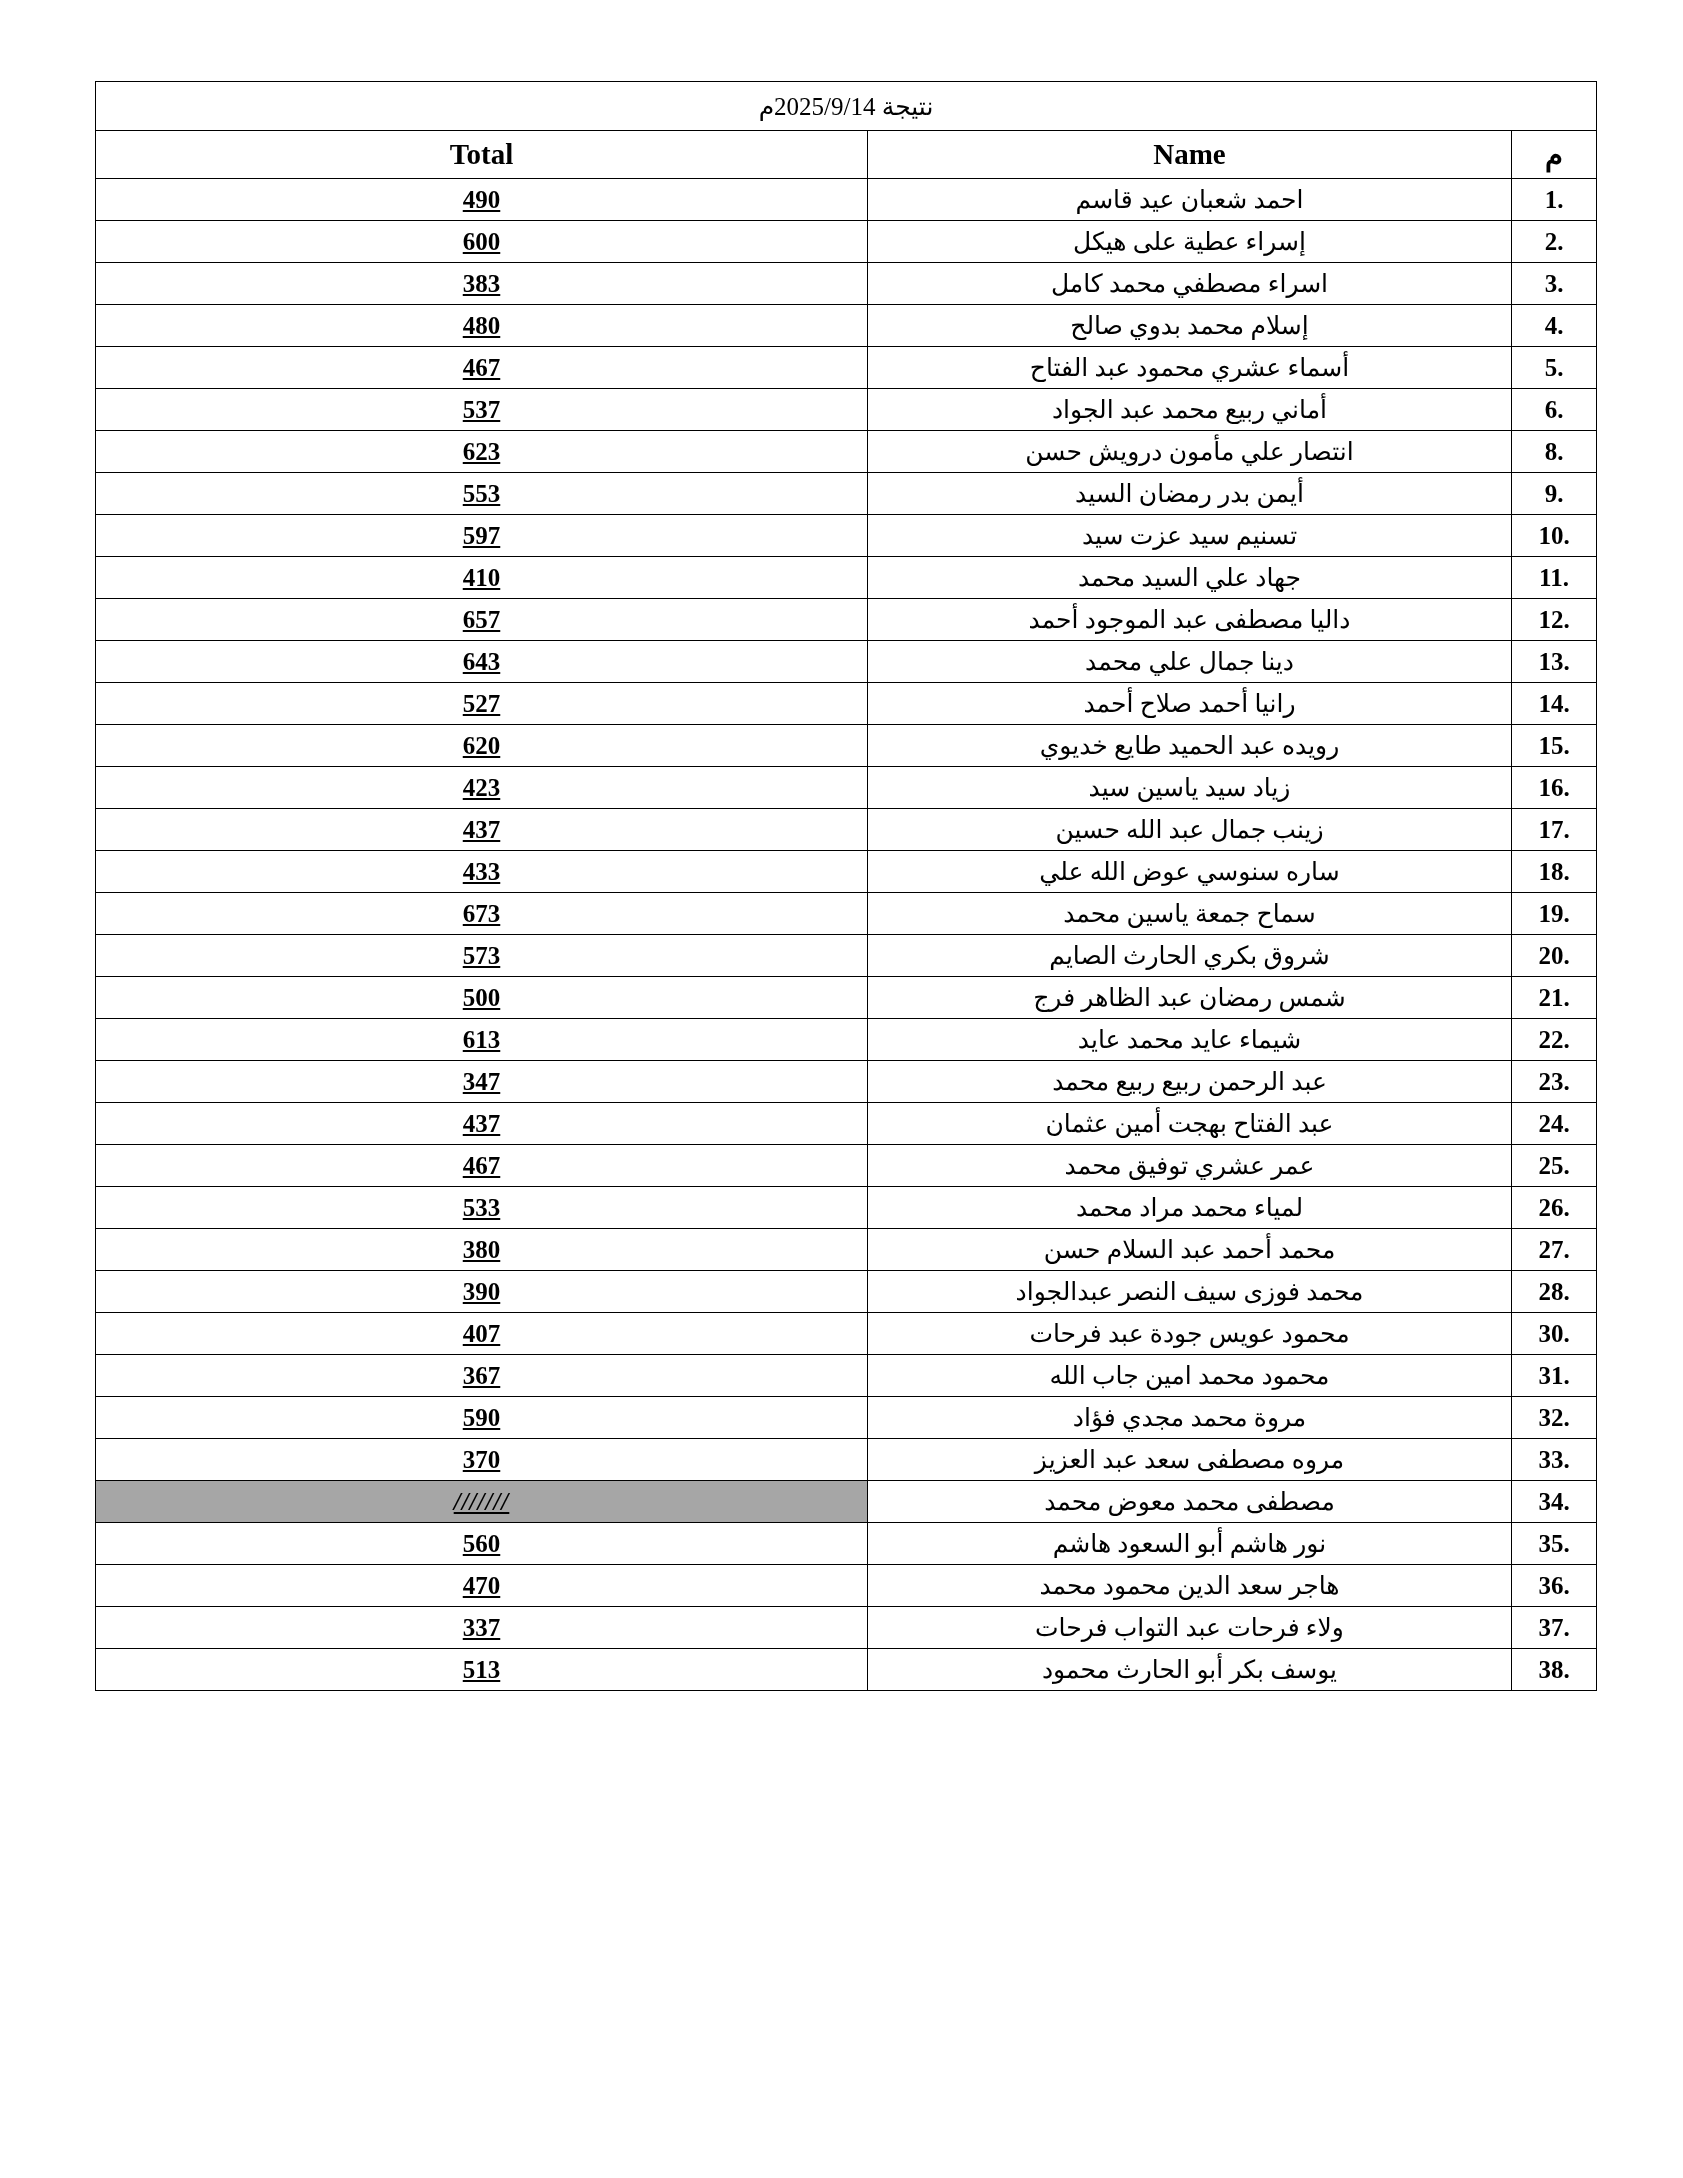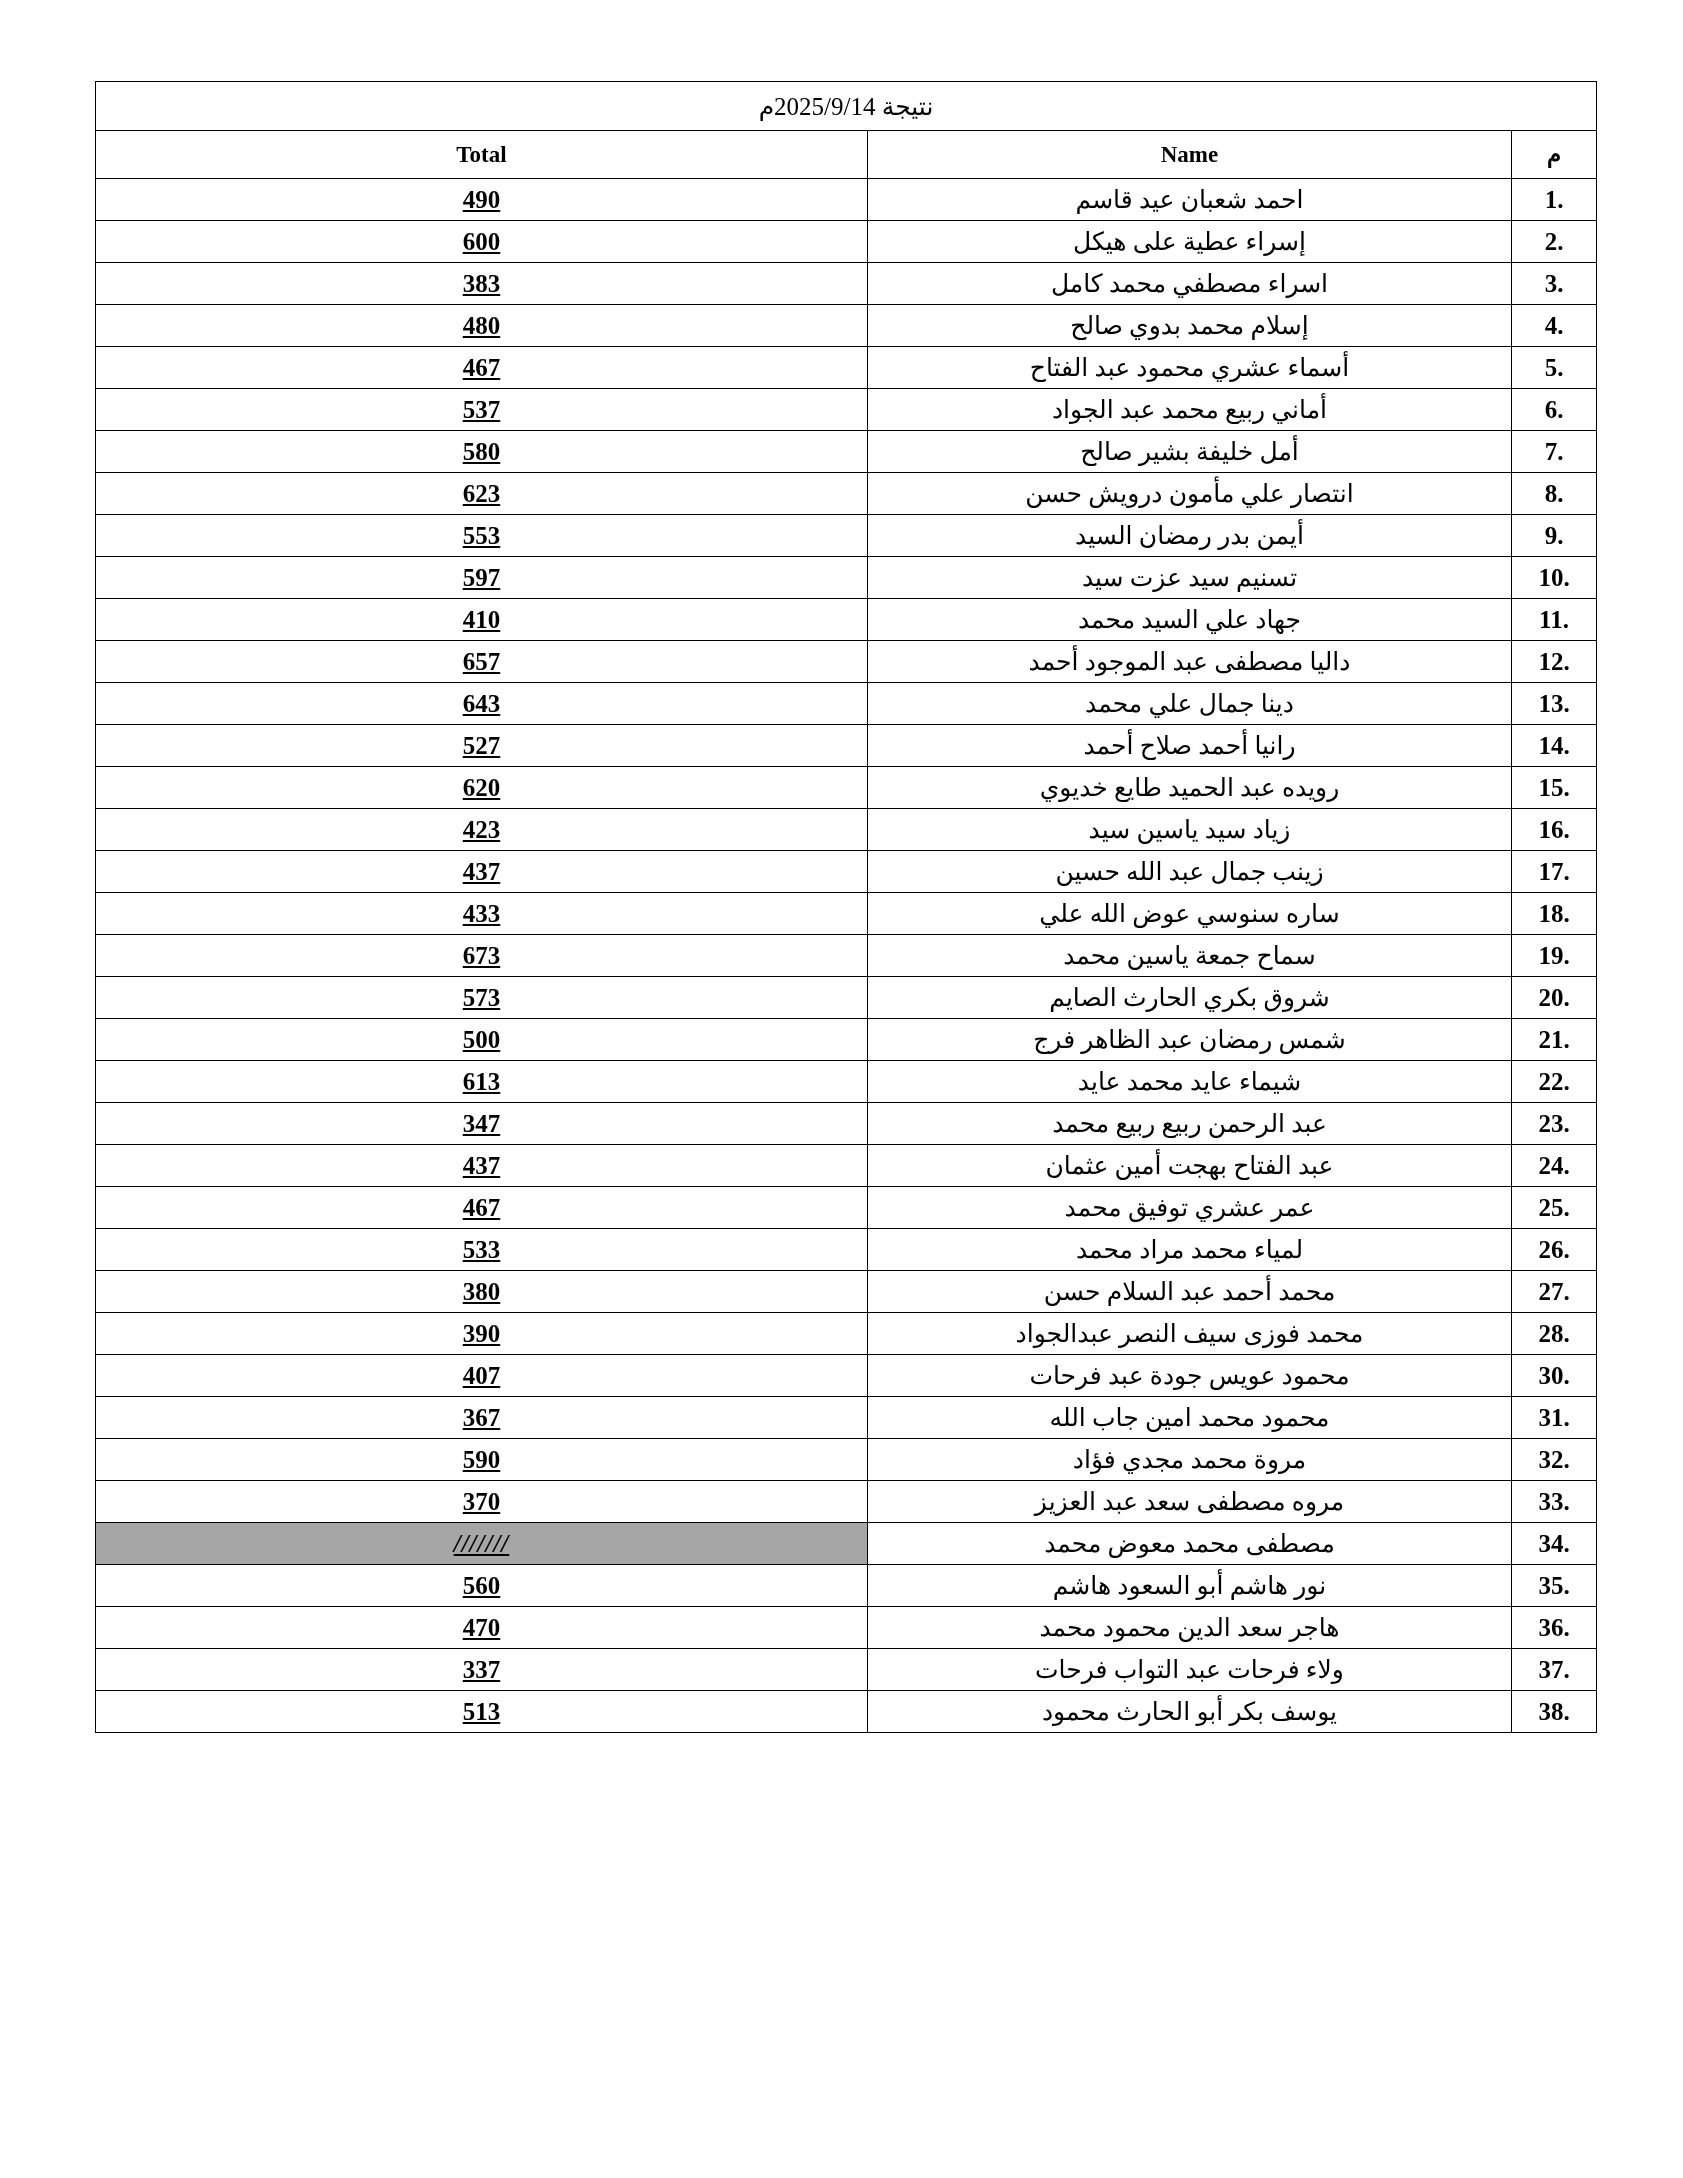--- a/index.html
+++ b/index.html
@@ -37,21 +37,21 @@
     text-align: center;
     font-size: 25px;
     font-weight: normal;
     font-family: "Liberation Serif", "DejaVu Serif", serif;
     direction: rtl;
   }
   .head-row td {
     height: 47px;
     text-align: center;
     font-weight: bold;
-    font-size: 23px;
+    font-size: 29px;
   }
   .head-total { font-family: "Liberation Serif", "DejaVu Serif", serif; }
   .head-name  { font-family: "Liberation Serif", "DejaVu Serif", serif; }
   .head-idx   { font-family: "Liberation Serif", "DejaVu Serif", serif; }
 
   .col-total { width: 772px; }
   .col-name  { width: 644px; }
   .col-idx   { width: 85px; }
 
   tbody tr td {
@@ -129,25 +129,20 @@
           <td class="cell-total">467</td>
           <td class="cell-name">أسماء عشري محمود عبد الفتاح</td>
           <td class="cell-idx">.5</td>
         </tr>
         <tr>
           <td class="cell-total">537</td>
           <td class="cell-name">أماني ربيع محمد عبد الجواد</td>
           <td class="cell-idx">.6</td>
         </tr>
         <tr>
-          <td class="cell-total">580</td>
-          <td class="cell-name">أمل خليفة بشير صالح</td>
-          <td class="cell-idx">.7</td>
-        </tr>
-        <tr>
           <td class="cell-total">623</td>
           <td class="cell-name">انتصار علي مأمون درويش حسن</td>
           <td class="cell-idx">.8</td>
         </tr>
         <tr>
           <td class="cell-total">553</td>
           <td class="cell-name">أيمن بدر رمضان السيد</td>
           <td class="cell-idx">.9</td>
         </tr>
         <tr>

